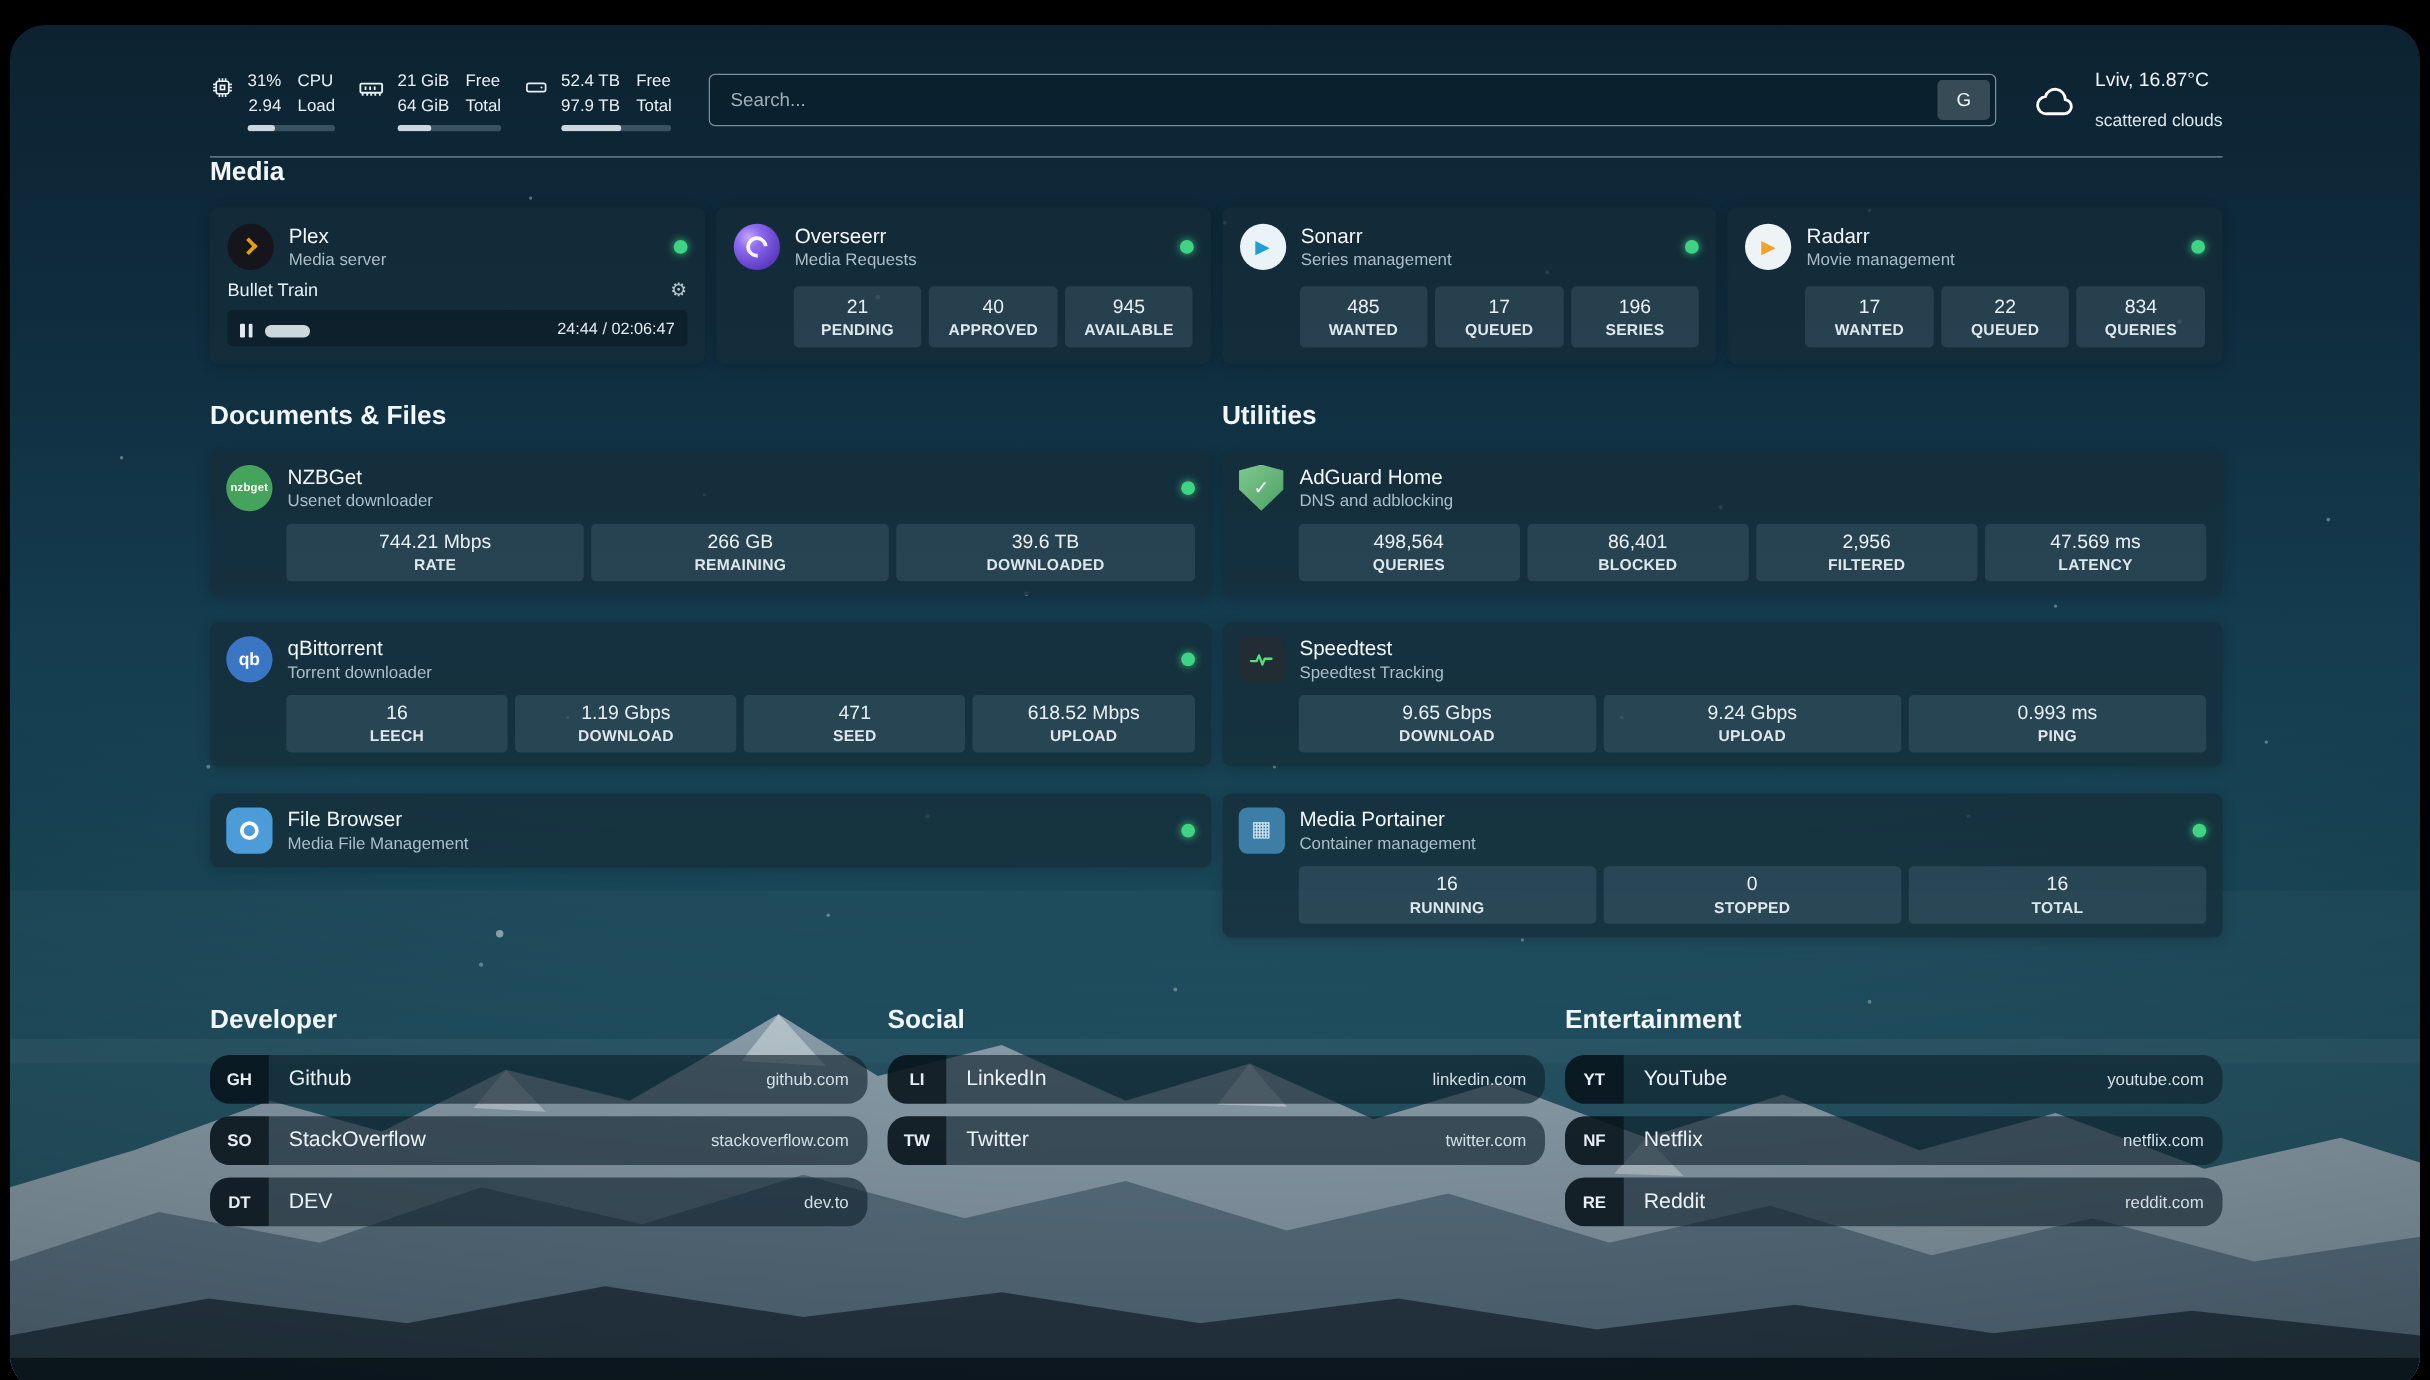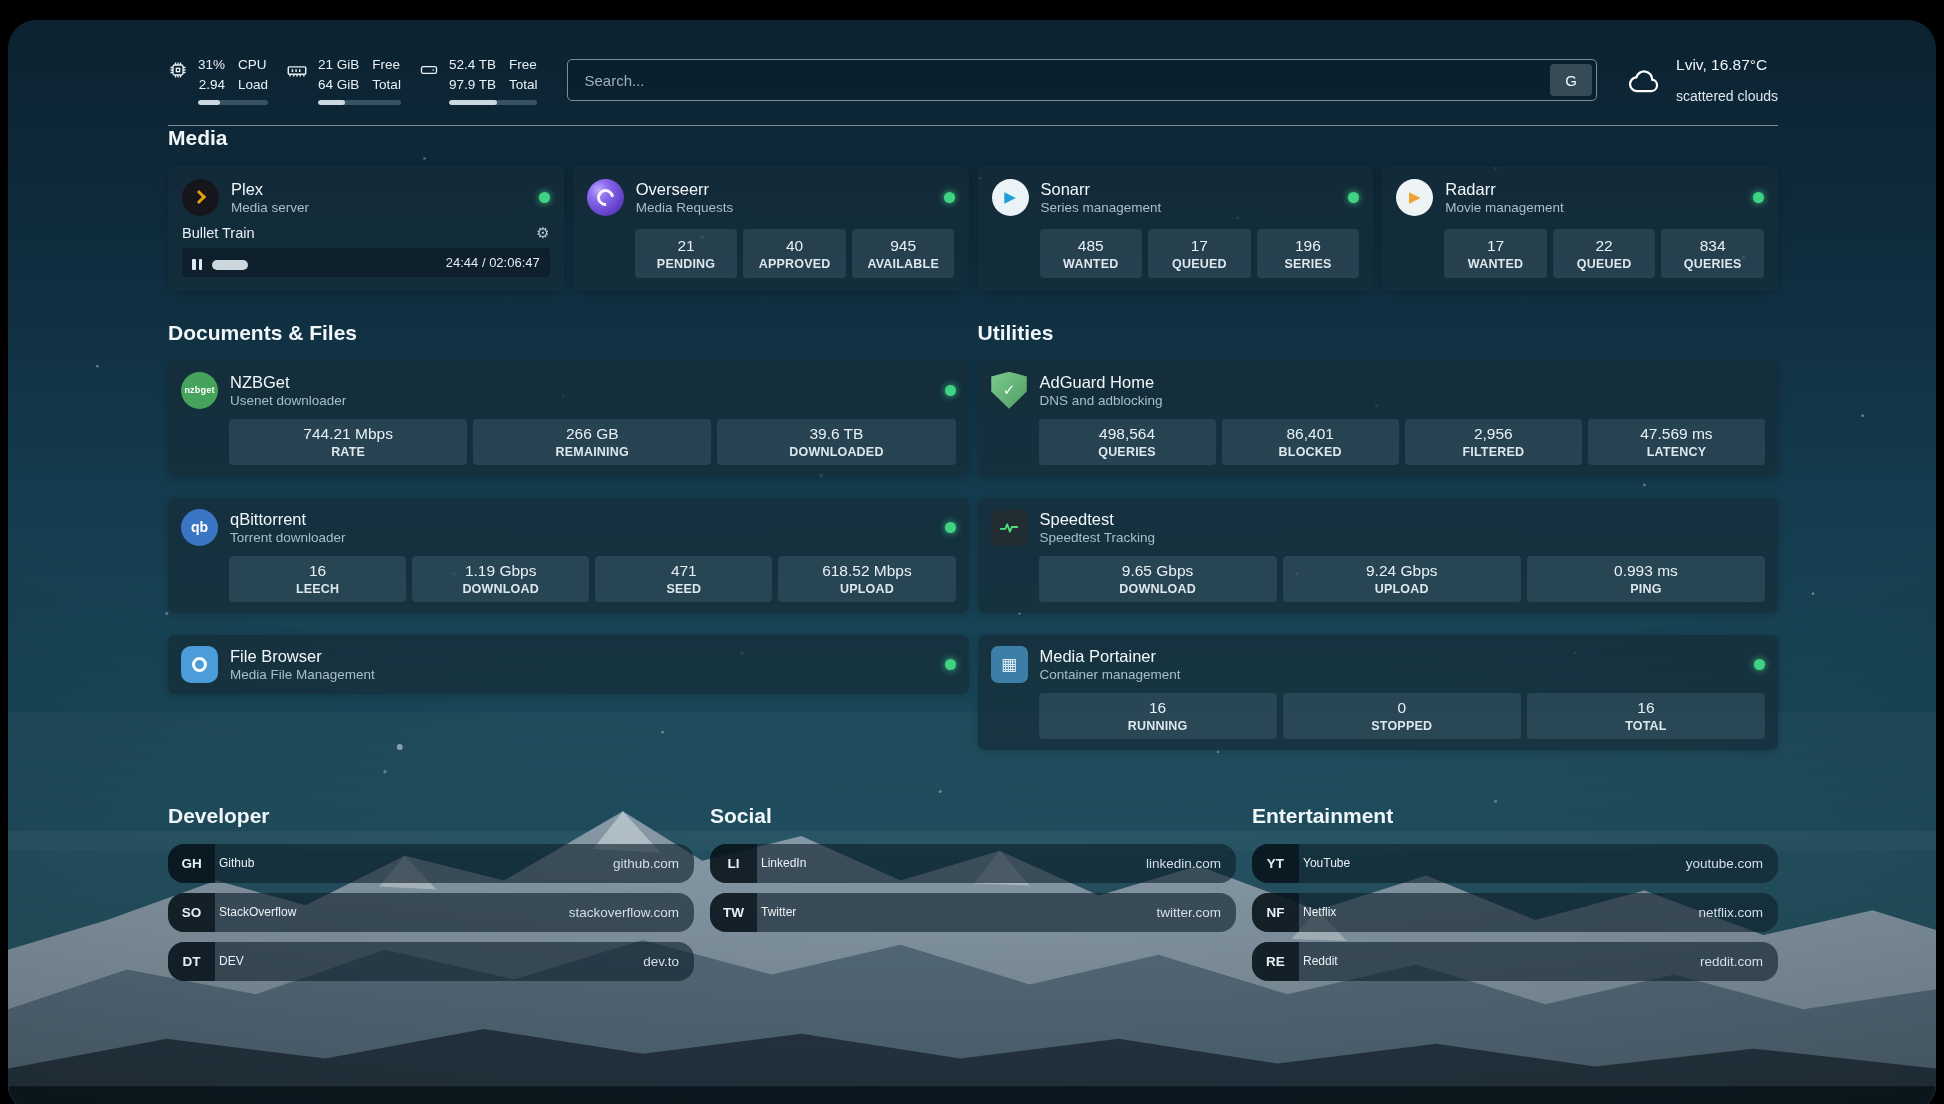--- a/index.html
+++ b/index.html
@@ -78,21 +78,21 @@
   .two-col { display: grid; grid-template-columns: 1fr 1fr; gap: 9px; margin-top: 30px; align-items: start; }
   .col-stack { display: flex; flex-direction: column; gap: 22px; }
 
   
   .bookmarks { display: grid; grid-template-columns: 1fr 1fr 1fr; gap: 16px; margin-top: 54px; }
   .bm-rows { display: flex; flex-direction: column; gap: 10px; }
   .bm-row { display: flex; align-items: center; height: 39px; background: rgba(14,32,43,0.62);
     border-radius: 16px; overflow: hidden; cursor: pointer; }
   .bm-abbr { width: 47px; align-self: stretch; display: flex; align-items: center; justify-content: center;
     background: rgba(6,17,24,0.72); color: #e7eef3; font-size: 13.5px; font-weight: 600; }
-  .bm-name { margin-left: 4px; font-size: 12px; color: #eaf1f5; }
+  .bm-name { margin-left: 16px; font-size: 17px; color: #eaf1f5; }
   .bm-url { margin-left: auto; margin-right: 15px; font-size: 13.5px; color: #d3dfe6; }
 
   
   .icon-plex { background: #15151b; }
   .plex-chevron { width: 10px; height: 10px; border-top: 3.5px solid #e5a00d;
     border-right: 3.5px solid #e5a00d; transform: rotate(45deg); margin-left: -4px; }
   .icon-overseerr { background: radial-gradient(circle at 32% 30%, #c3a9ff 0%, #8d6cf0 26%, #5f3dc4 72%, #4b2fa6 100%); }
   .swirl { width: 17px; height: 17px; border-radius: 50%; border: 3.5px solid rgba(255,255,255,0.92);
     border-right-color: transparent; transform: rotate(40deg); }
   .icon-sonarr { background: #eaf3f7; color: #1e9fd4; font-size: 15px; }

